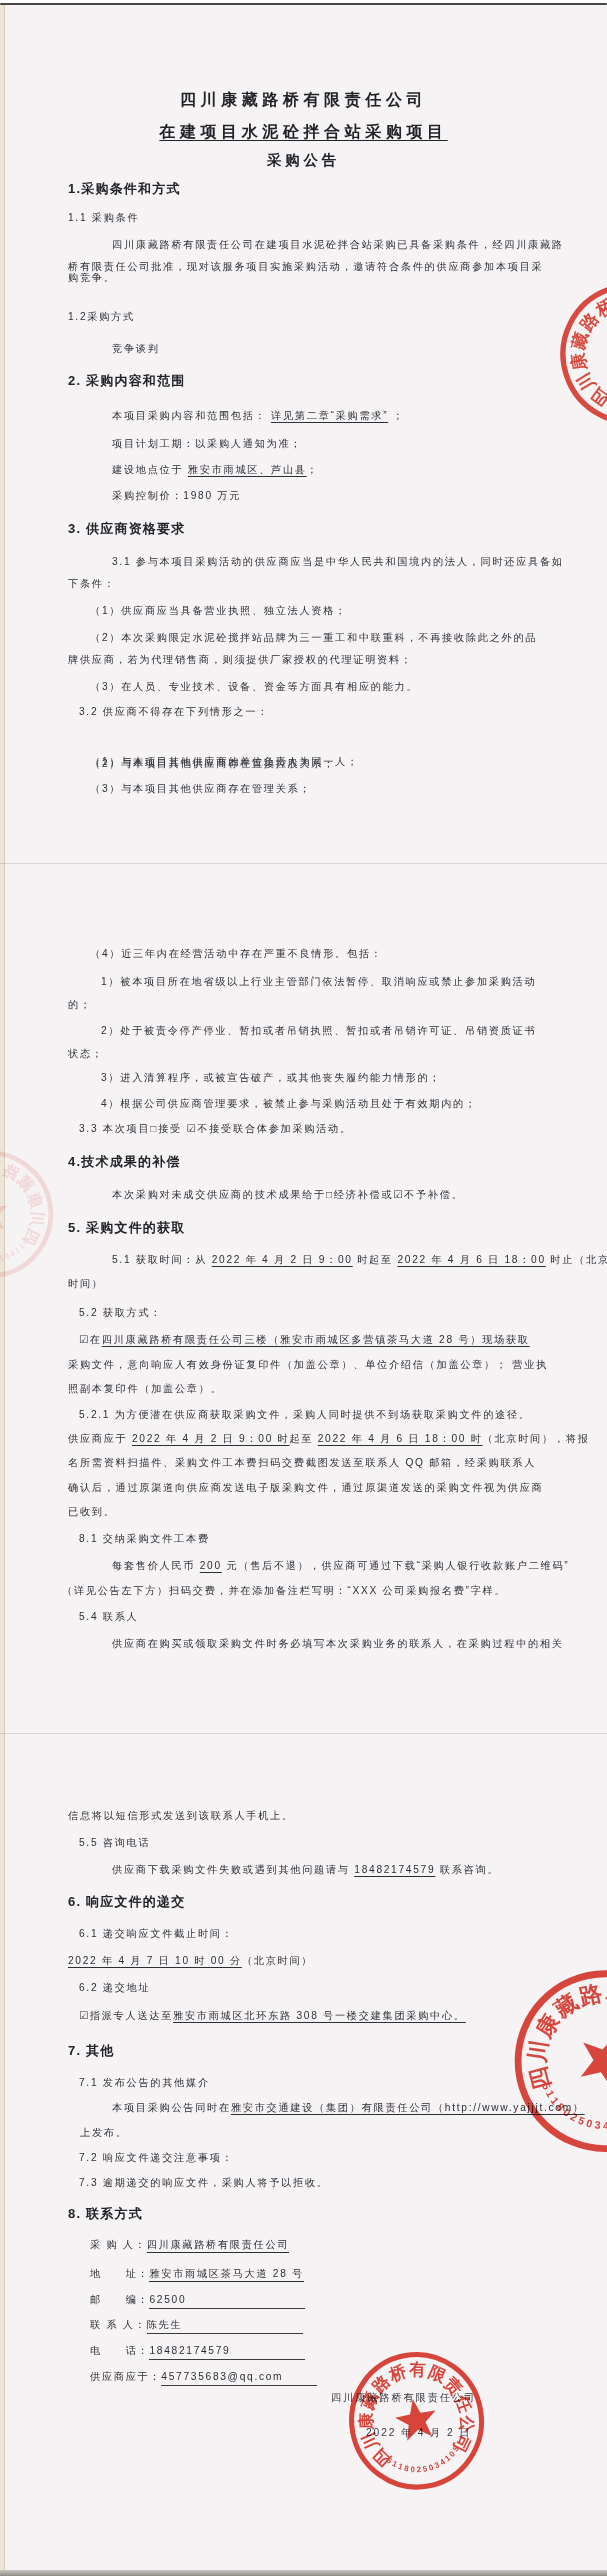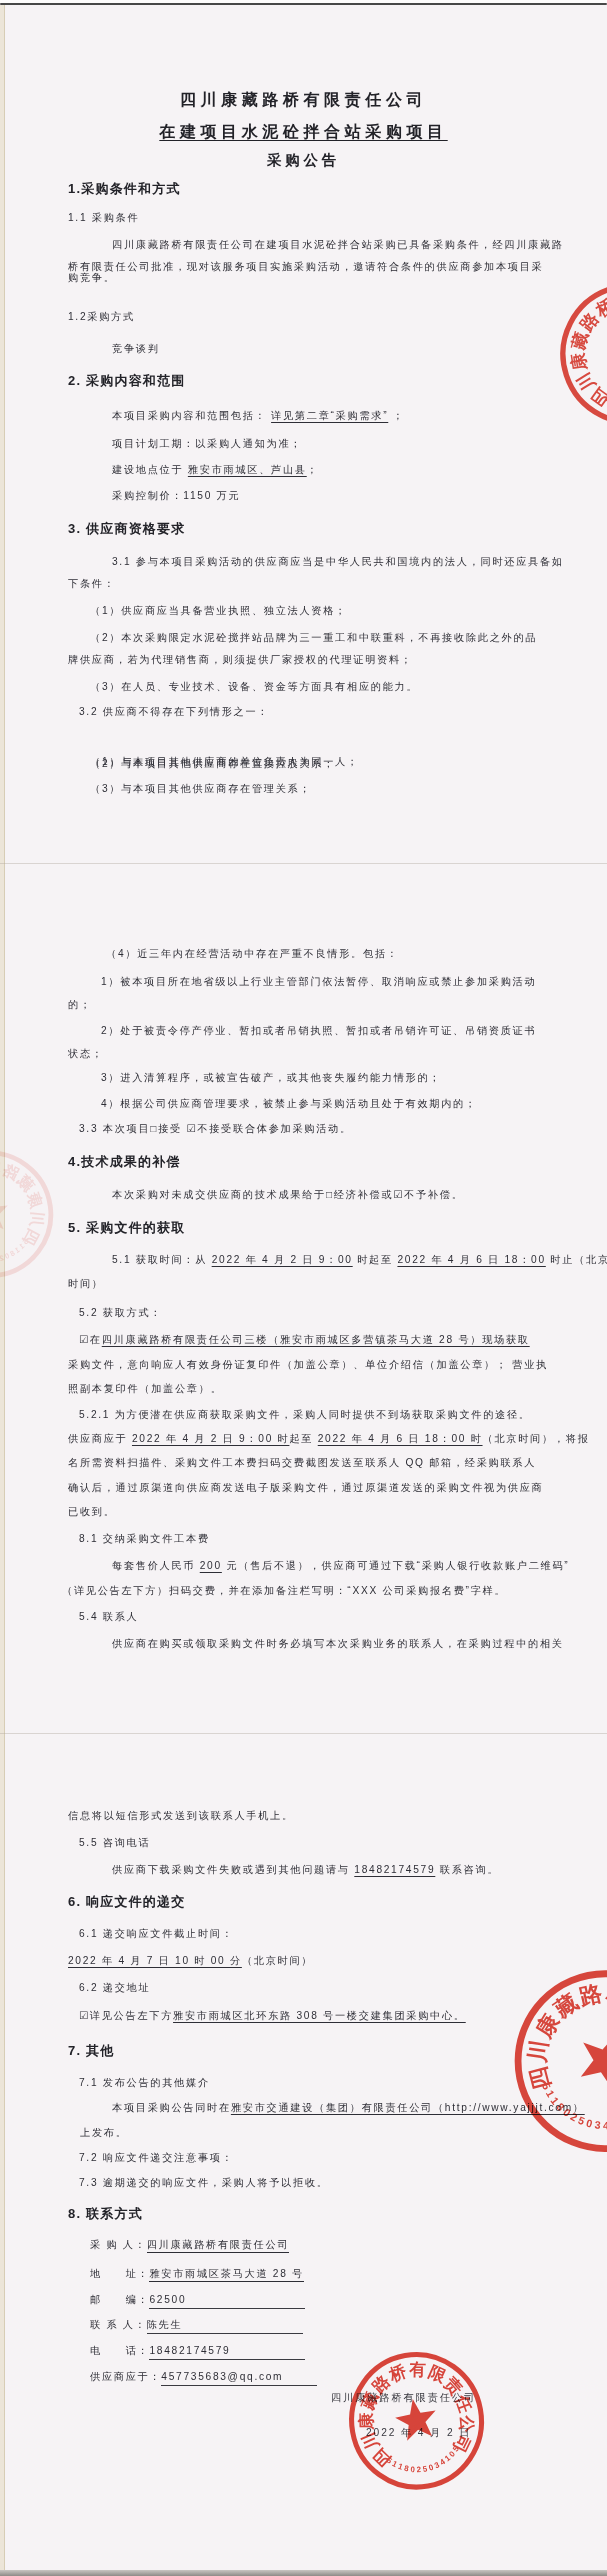--- a/index.html
+++ b/index.html
@@ -43,34 +43,34 @@
 <div class="ln" style="top:212px;left:68px">1.1 采购条件</div>
 <div class="ln" style="top:239px;left:112px">四川康藏路桥有限责任公司在建项目水泥砼拌合站采购已具备采购条件，经四川康藏路</div>
 <div class="ln" style="top:261px;left:68px">桥有限责任公司批准，现对该服务项目实施采购活动，邀请符合条件的供应商参加本项目采</div>
 <div class="ln" style="top:272px;left:68px">购竞争。</div>
 <div class="ln" style="top:311px;left:68px">1.2采购方式</div>
 <div class="ln" style="top:343px;left:112px">竞争谈判</div>
 <div class="ln h" style="top:373px;left:68px">2. 采购内容和范围</div>
 <div class="ln" style="top:410px;left:112px"><span>本项目采购内容和范围包括： </span><span class="u">详见第二章“采购需求”</span><span> ；</span></div>
 <div class="ln" style="top:438px;left:112px">项目计划工期：以采购人通知为准；</div>
 <div class="ln" style="top:464px;left:112px"><span>建设地点位于 </span><span class="u">雅安市雨城区、芦山县</span><span>；</span></div>
-<div class="ln" style="top:490px;left:112px">采购控制价：1150 万元</div>
+<div class="ln" style="top:490px;left:112px">采购控制价：1980 万元</div>
 <div class="ln h" style="top:521px;left:68px">3. 供应商资格要求</div>
 <div class="ln" style="top:556px;left:112px">3.1 参与本项目采购活动的供应商应当是中华人民共和国境内的法人，同时还应具备如</div>
 <div class="ln" style="top:578px;left:68px">下条件：</div>
 <div class="ln" style="top:605px;left:90px">（1）供应商应当具备营业执照、独立法人资格；</div>
 <div class="ln" style="top:632px;left:90px">（2）本次采购限定水泥砼搅拌站品牌为三一重工和中联重科，不再接收除此之外的品</div>
 <div class="ln" style="top:654px;left:68px">牌供应商，若为代理销售商，则须提供厂家授权的代理证明资料；</div>
 <div class="ln" style="top:681px;left:90px">（3）在人员、专业技术、设备、资金等方面具有相应的能力。</div>
 <div class="ln" style="top:706px;left:79px">3.2 供应商不得存在下列情形之一：</div>
 <div class="ln" style="top:756px;left:90px">（1）与本项目其他供应商的单位负责人为同一人；</div>
 <div class="ln" style="top:758px;left:90px">（2）与本项目其他供应商存在直接控股关系；</div>
 <div class="ln" style="top:783px;left:90px">（3）与本项目其他供应商存在管理关系；</div>
 
-<div class="ln" style="top:948px;left:106px">（4）近三年内在经营活动中存在严重不良情形。包括：</div>
+<div class="ln" style="top:948px;left:90px">（4）近三年内在经营活动中存在严重不良情形。包括：</div>
 <div class="ln" style="top:976px;left:101px">1）被本项目所在地省级以上行业主管部门依法暂停、取消响应或禁止参加采购活动</div>
 <div class="ln" style="top:999px;left:68px">的；</div>
 <div class="ln" style="top:1025px;left:101px">2）处于被责令停产停业、暂扣或者吊销执照、暂扣或者吊销许可证、吊销资质证书</div>
 <div class="ln" style="top:1048px;left:68px">状态；</div>
 <div class="ln" style="top:1072px;left:101px">3）进入清算程序，或被宣告破产，或其他丧失履约能力情形的；</div>
 <div class="ln" style="top:1098px;left:101px">4）根据公司供应商管理要求，被禁止参与采购活动且处于有效期内的；</div>
 <div class="ln" style="top:1123px;left:79px">3.3 本次项目□接受 ☑不接受联合体参加采购活动。</div>
 <div class="ln h" style="top:1154px;left:68px">4.技术成果的补偿</div>
 <div class="ln" style="top:1189px;left:112px">本次采购对未成交供应商的技术成果给于□经济补偿或☑不予补偿。</div>
 <div class="ln h" style="top:1220px;left:68px">5. 采购文件的获取</div>
@@ -91,21 +91,21 @@
 <div class="ln" style="top:1611px;left:79px">5.4 联系人</div>
 <div class="ln" style="top:1638px;left:112px">供应商在购买或领取采购文件时务必填写本次采购业务的联系人，在采购过程中的相关</div>
 
 <div class="ln" style="top:1810px;left:68px">信息将以短信形式发送到该联系人手机上。</div>
 <div class="ln" style="top:1837px;left:79px">5.5 咨询电话</div>
 <div class="ln" style="top:1864px;left:112px"><span>供应商下载采购文件失败或遇到其他问题请与 </span><span class="u">18482174579</span><span> 联系咨询。</span></div>
 <div class="ln h" style="top:1894px;left:68px">6. 响应文件的递交</div>
 <div class="ln" style="top:1928px;left:79px">6.1 递交响应文件截止时间：</div>
 <div class="ln" style="top:1955px;left:68px"><span class="u">2022 年 4 月 7 日 10 时 00 分</span><span>（北京时间）</span></div>
 <div class="ln" style="top:1982px;left:79px">6.2 递交地址</div>
-<div class="ln" style="top:2010px;left:79px"><span>☑详见公告左下方</span><span class="u">雅安市雨城区北环东路 308 号一楼交建集团采购中心。</span></div>
+<div class="ln" style="top:2010px;left:79px"><span>☑指派专人送达至</span><span class="u">雅安市雨城区北环东路 308 号一楼交建集团采购中心。</span></div>
 <div class="ln h" style="top:2043px;left:68px">7. 其他</div>
 <div class="ln" style="top:2077px;left:79px">7.1 发布公告的其他媒介</div>
 <div class="ln" style="top:2102px;left:112px"><span>本项目采购公告同时在</span><span class="u">雅安市交通建设（集团）有限责任公司（http://www.yajjjt.com）</span></div>
 <div class="ln" style="top:2127px;left:80px">上发布。</div>
 <div class="ln" style="top:2152px;left:79px">7.2 响应文件递交注意事项：</div>
 <div class="ln" style="top:2177px;left:79px">7.3 逾期递交的响应文件，采购人将予以拒收。</div>
 <div class="ln h" style="top:2206px;left:68px">8. 联系方式</div>
 
 <div class="ln" style="top:2239px;left:90px"><span class="lbl">采 购 人：</span><span class="uu">四川康藏路桥有限责任公司</span></div>
 <div class="ln" style="top:2268px;left:90px"><span class="lbl">地　　址：</span><span class="uu">雅安市雨城区茶马大道 28 号</span></div>

